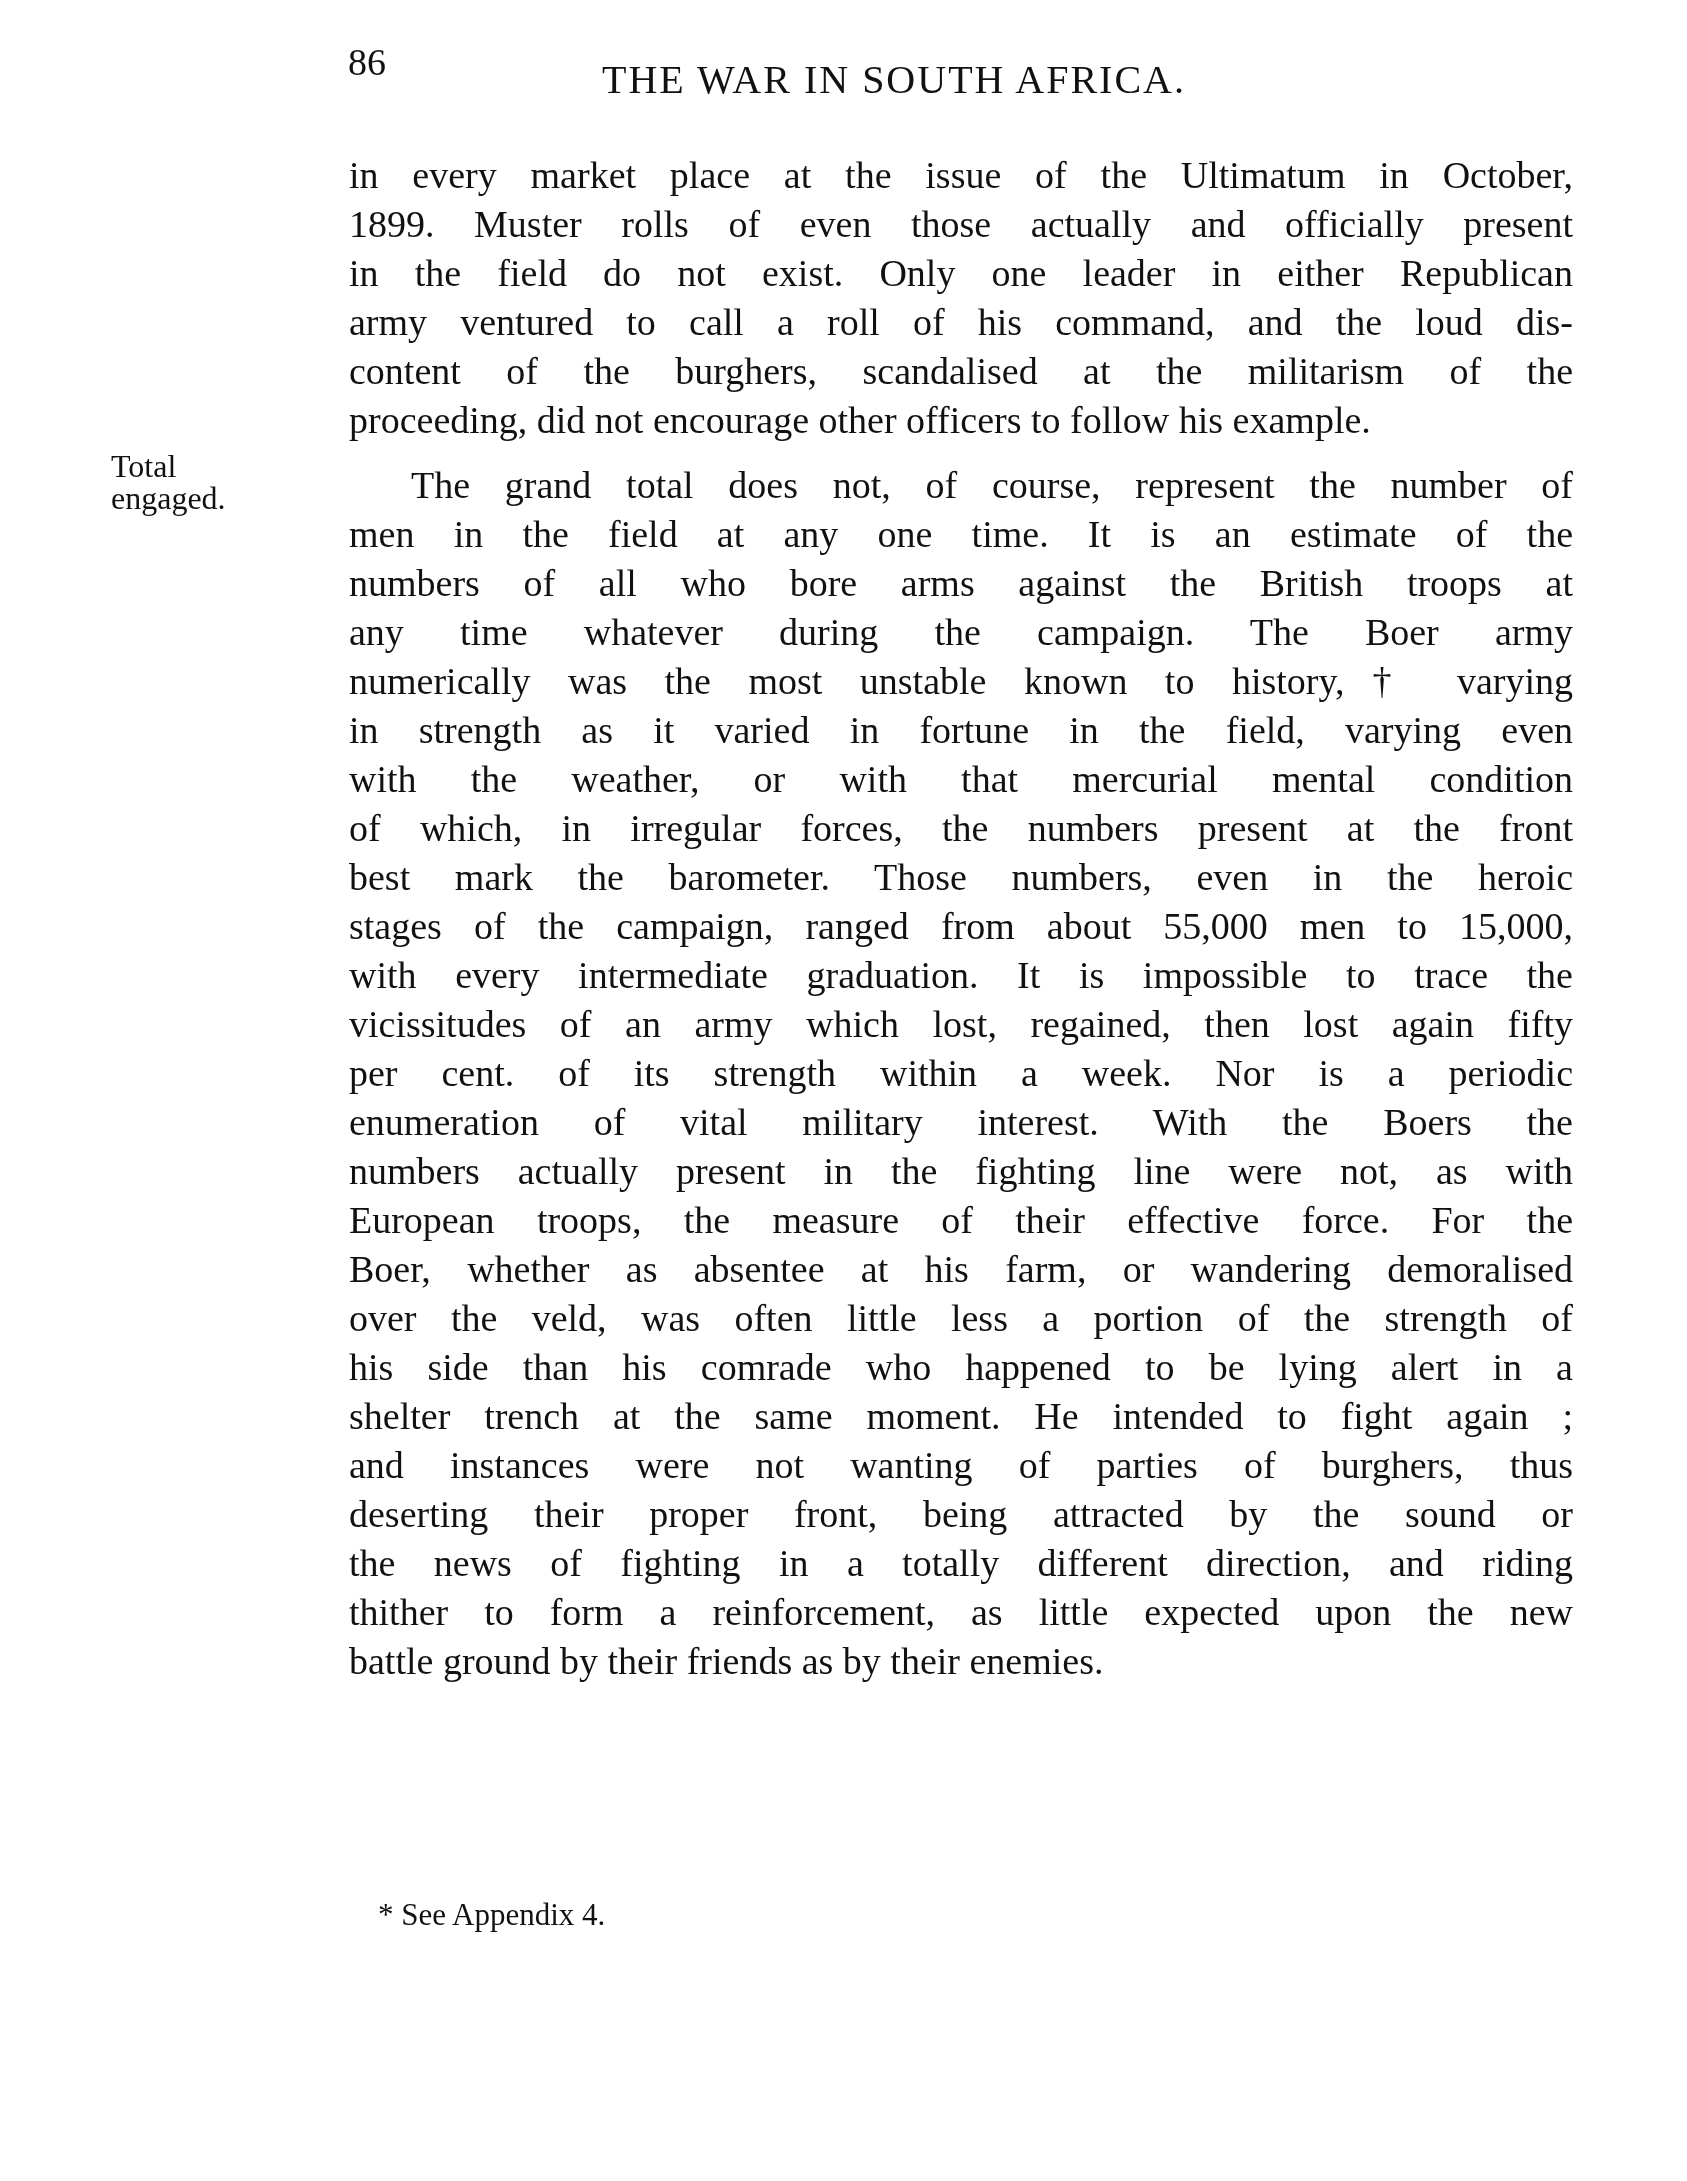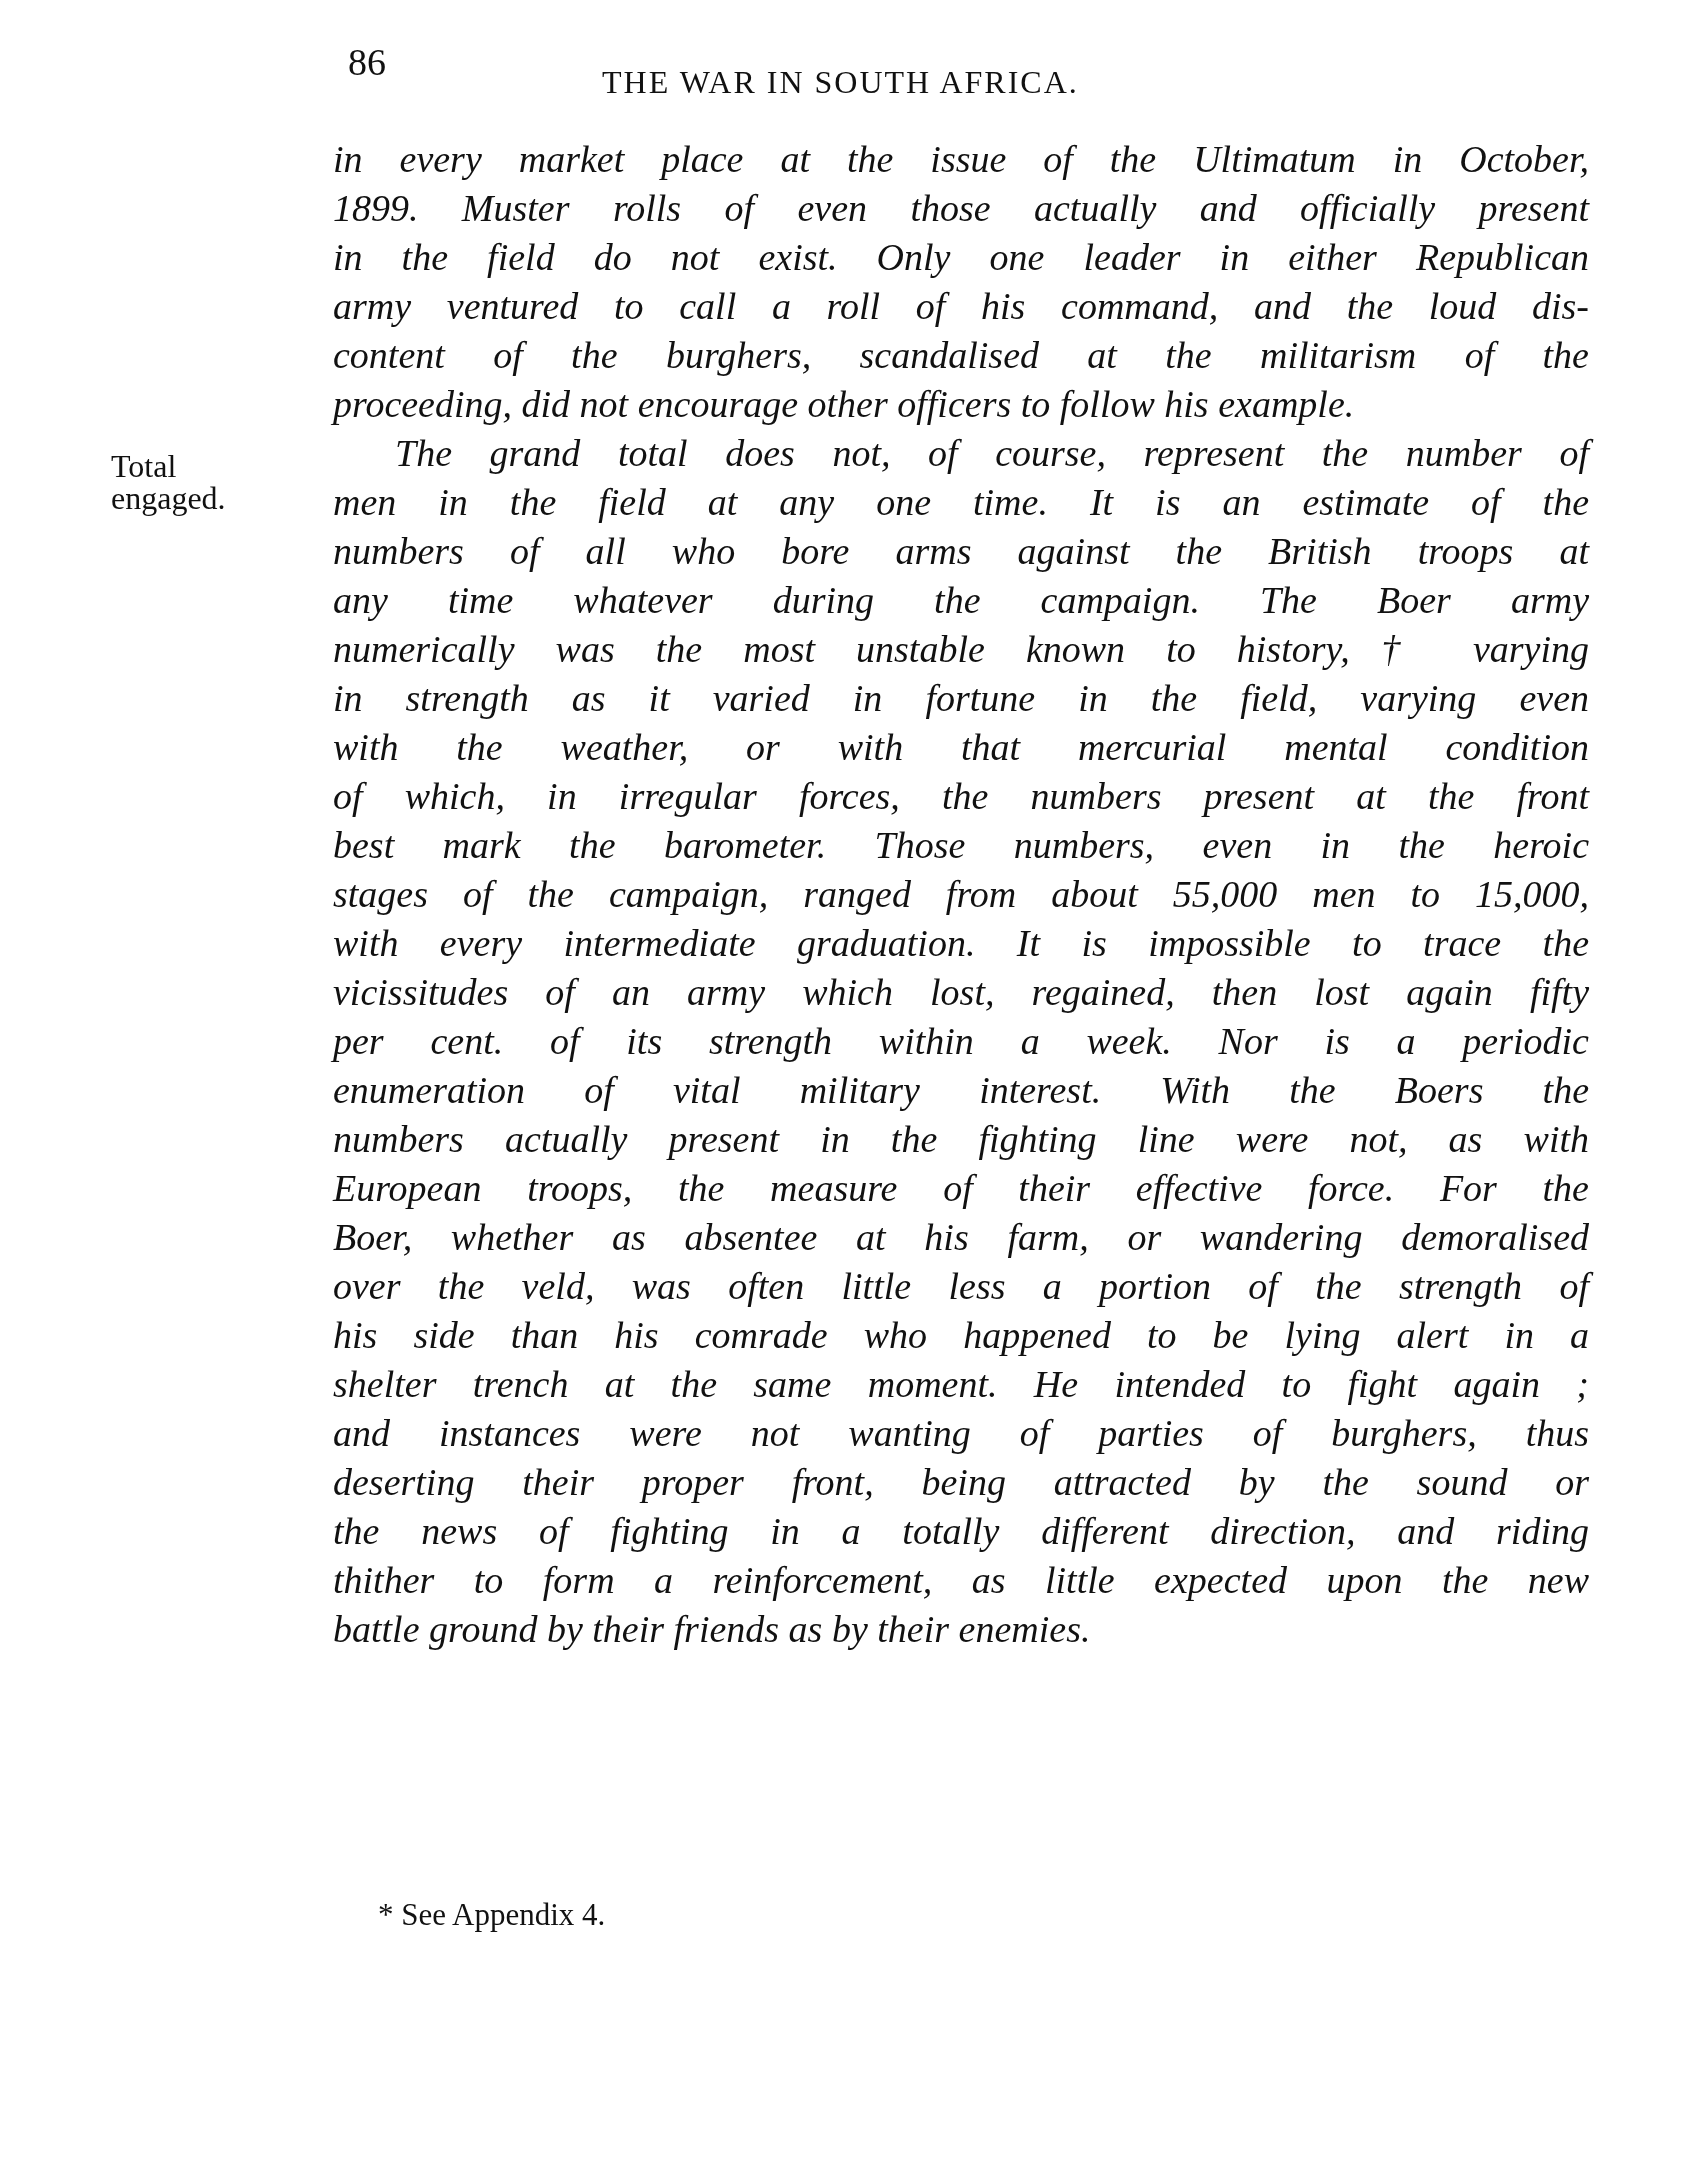--- a/index.html
+++ b/index.html
@@ -1,23 +1,23 @@
 <!DOCTYPE html>
 <html><head>
 <meta charset="utf-8">
 <style>
   html, body { margin:0; padding:0; background:#ffffff; }
   body { width:1688px; height:2181px; position:relative; overflow:hidden;
          font-family:"Liberation Serif","DejaVu Serif",serif; color:#111; }
   .header { position:absolute; top:40px; left:338px; width:1254px; height:70px;text-align:center; }
   .page-num { position:absolute; left:10px; top:0; font-size:38px; }
-  .running-title { position:absolute; left:264px; top:24px; font-size:32px; letter-spacing:2px; }
+  .running-title { position:absolute; left:264px; top:16px; font-size:40px; letter-spacing:2px; }
   .sidenote { position:absolute; left:111px; top:450px; font-size:32px; line-height:32px; }
   .body { position:absolute; left:333px; top:135px; width:1256px; font-size:38px; line-height:49px; }
-  .para { margin:0; text-align:justify; text-align-last:left;font-style:italic; }
+  .para { margin:16px; text-align:justify; text-align-last:left; }
   .line { display:block; text-align:justify; text-align-last:justify; white-space:nowrap; }
   .line.last { text-align-last:left; }
   .indent { padding-left:62px; }
   .footnotes { position:absolute; left:316px; top:1898px; width:1256px; font-size:31px; line-height:34px; }
   .fn { margin:0 0 14px 0; }
   .fn .line { text-align-last:justify; }
   .fn .line.last { text-align-last:left; }
 </style>
 </head>
 <body>

